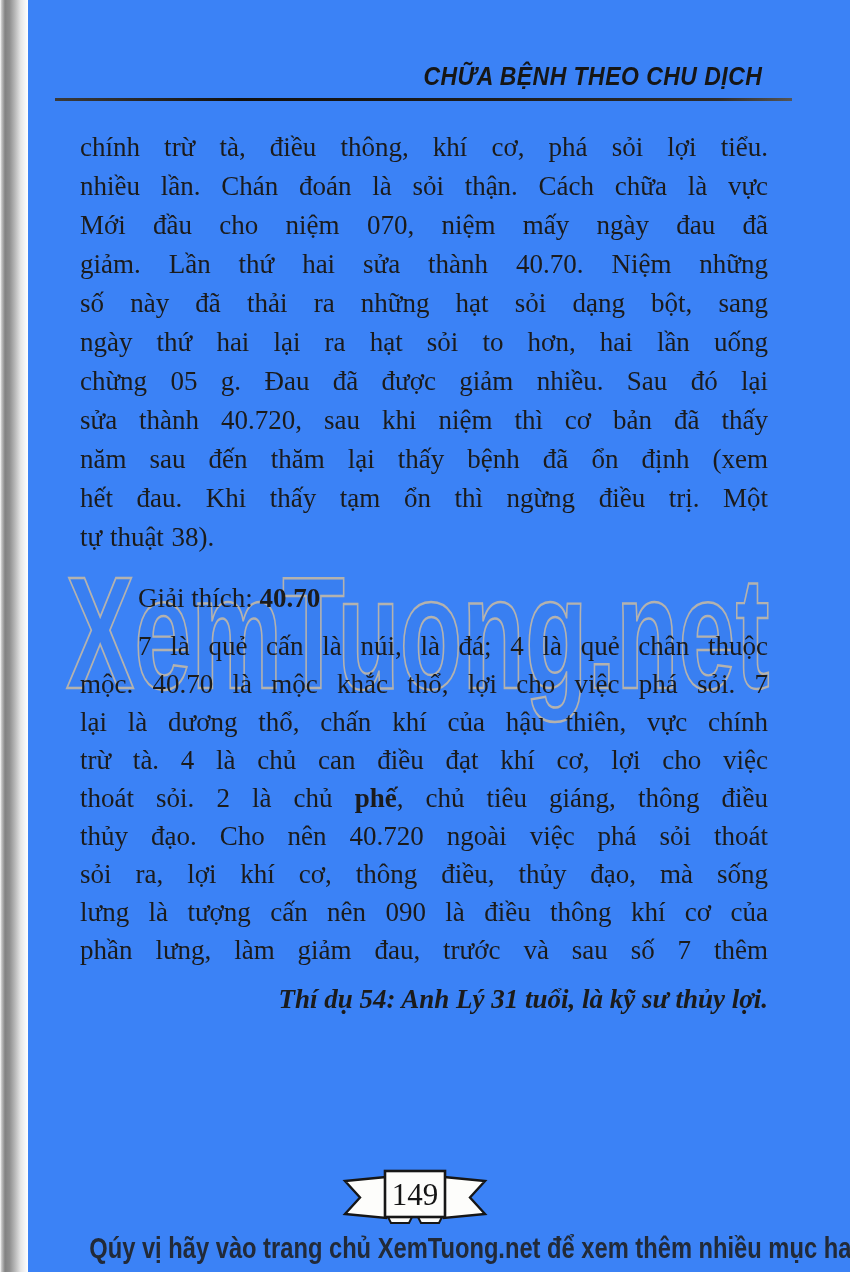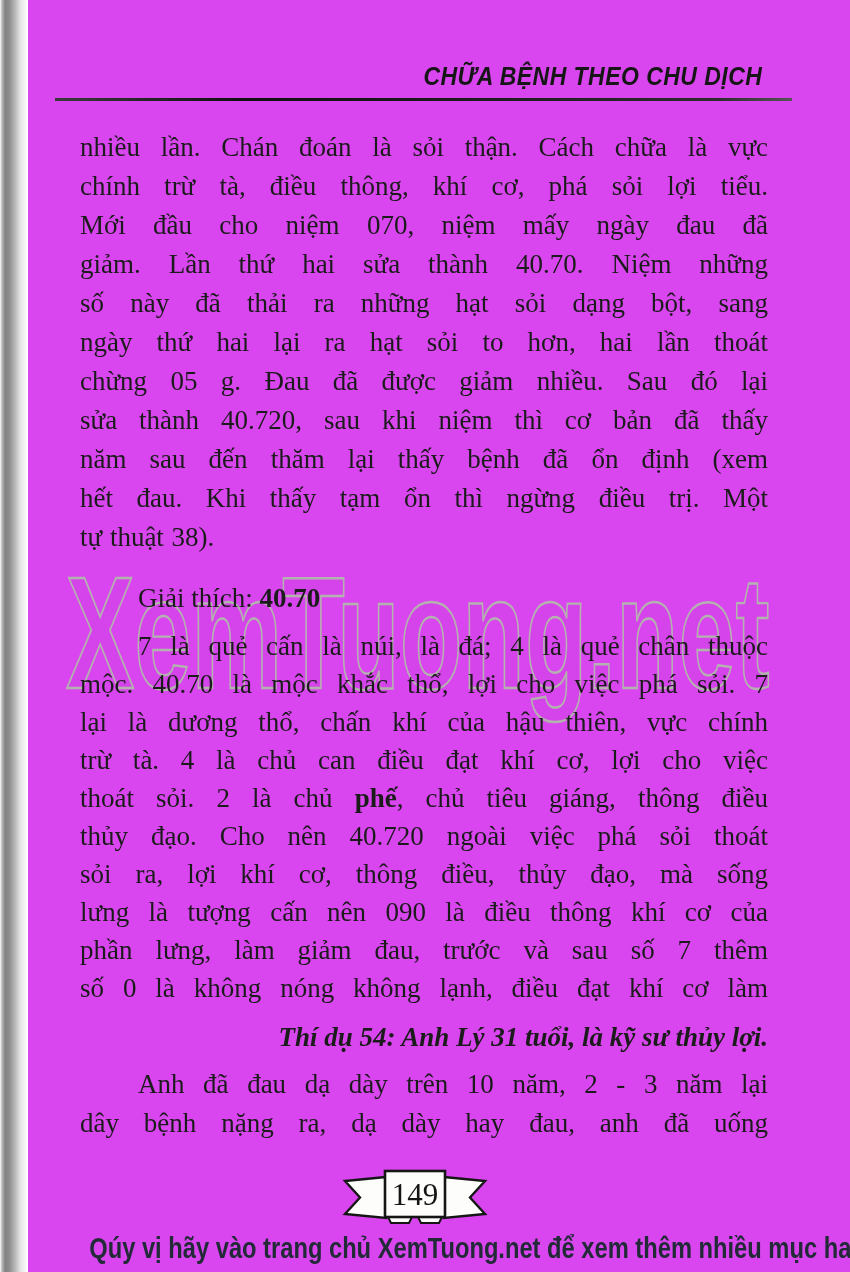--- a/index.html
+++ b/index.html
@@ -1,20 +1,20 @@
 <!DOCTYPE html>
 <html><head>
 <meta charset="utf-8">
 <style>
   html, body { margin: 0; padding: 0; background: #ffffff; }
   .page {
     position: relative;
     width: 850px;
     height: 1272px;
-    background: #d946ef;
+    background: #3b82f6;
     overflow: hidden;
     font-family: "Liberation Serif", "DejaVu Serif", serif;
     color: #1b1b1b;
   }
 
   
   .binding {
     position: absolute;
     left: 0; top: 0;
     width: 28px; height: 100%;
@@ -139,54 +139,49 @@
   <div class="binding"></div>
 
   <div class="running-head">CHỮA BỆNH THEO CHU DỊCH</div>
   <div class="header-rule"></div>
 
   <div class="watermark">XemTuong.net</div>
 
   <div class="content">
 
     <div class="para1">
+      <div class="line">chính trừ tà, điều thông, khí cơ, phá sỏi lợi tiểu.</div>
       <div class="line">nhiều lần. Chán đoán là sỏi thận. Cách chữa là vực</div>
-      <div class="line">chính trừ tà, điều thông, khí cơ, phá sỏi lợi tiểu.</div>
       <div class="line">Mới đầu cho niệm 070, niệm mấy ngày đau đã</div>
       <div class="line">giảm. Lần thứ hai sửa thành 40.70. Niệm những</div>
       <div class="line">số này đã thải ra những hạt sỏi dạng bột, sang</div>
-      <div class="line">ngày thứ hai lại ra hạt sỏi to hơn, hai lần thoát</div>
+      <div class="line">ngày thứ hai lại ra hạt sỏi to hơn, hai lần uống</div>
       <div class="line">chừng 05 g. Đau đã được giảm nhiều. Sau đó lại</div>
       <div class="line">sửa thành 40.720, sau khi niệm thì cơ bản đã thấy</div>
       <div class="line">năm sau đến thăm lại thấy bệnh đã ổn định (xem</div>
       <div class="line">hết đau. Khi thấy tạm ổn thì ngừng điều trị. Một</div>
       <div class="line lastline">tự thuật 38).</div>
     </div>
 
     <div class="label-line"><span>Giải thích: </span><b>40.70</b></div>
 
     <div class="para2 tight">
       <div class="line ind">7 là quẻ cấn là núi, là đá; 4 là quẻ chân thuộc</div>
       <div class="line">mộc. 40.70 là mộc khắc thổ, lợi cho việc phá sỏi. 7</div>
       <div class="line">lại là dương thổ, chấn khí của hậu thiên, vực chính</div>
       <div class="line">trừ tà. 4 là chủ can điều đạt khí cơ, lợi cho việc</div>
       <div class="line"><span>thoát sỏi. 2 là chủ </span><b>phế</b><span>, chủ tiêu giáng, thông điều</span></div>
       <div class="line">thủy đạo. Cho nên 40.720 ngoài việc phá sỏi thoát</div>
       <div class="line">sỏi ra, lợi khí cơ, thông điều, thủy đạo, mà sống</div>
       <div class="line">lưng là tượng cấn nên 090 là điều thông khí cơ của</div>
       <div class="line">phần lưng, làm giảm đau, trước và sau số 7 thêm</div>
-      <div class="line">số 0 là không nóng không lạnh, điều đạt khí cơ làm</div>
     </div>
 
     <div class="example-line">Thí dụ 54: Anh Lý 31 tuổi, là kỹ sư thủy lợi.</div>
 
-    <div class="para3">
-      <div class="line ind">Anh đã đau dạ dày trên 10 năm, 2 - 3 năm lại</div>
-      <div class="line">dây bệnh nặng ra, dạ dày hay đau, anh đã uống</div>
-    </div>
 
   </div>
 
   <div class="badge">
     <svg width="150" height="62" viewBox="0 0 150 62">
 
       <polygon points="46,11 5,15 20,31.5 5,48 46,52" fill="#fdfdfb" stroke="#161616" stroke-width="2.4"></polygon>
 
       <polygon points="104,11 145,15 130,31.5 145,48 104,52" fill="#fdfdfb" stroke="#161616" stroke-width="2.4"></polygon>
 

